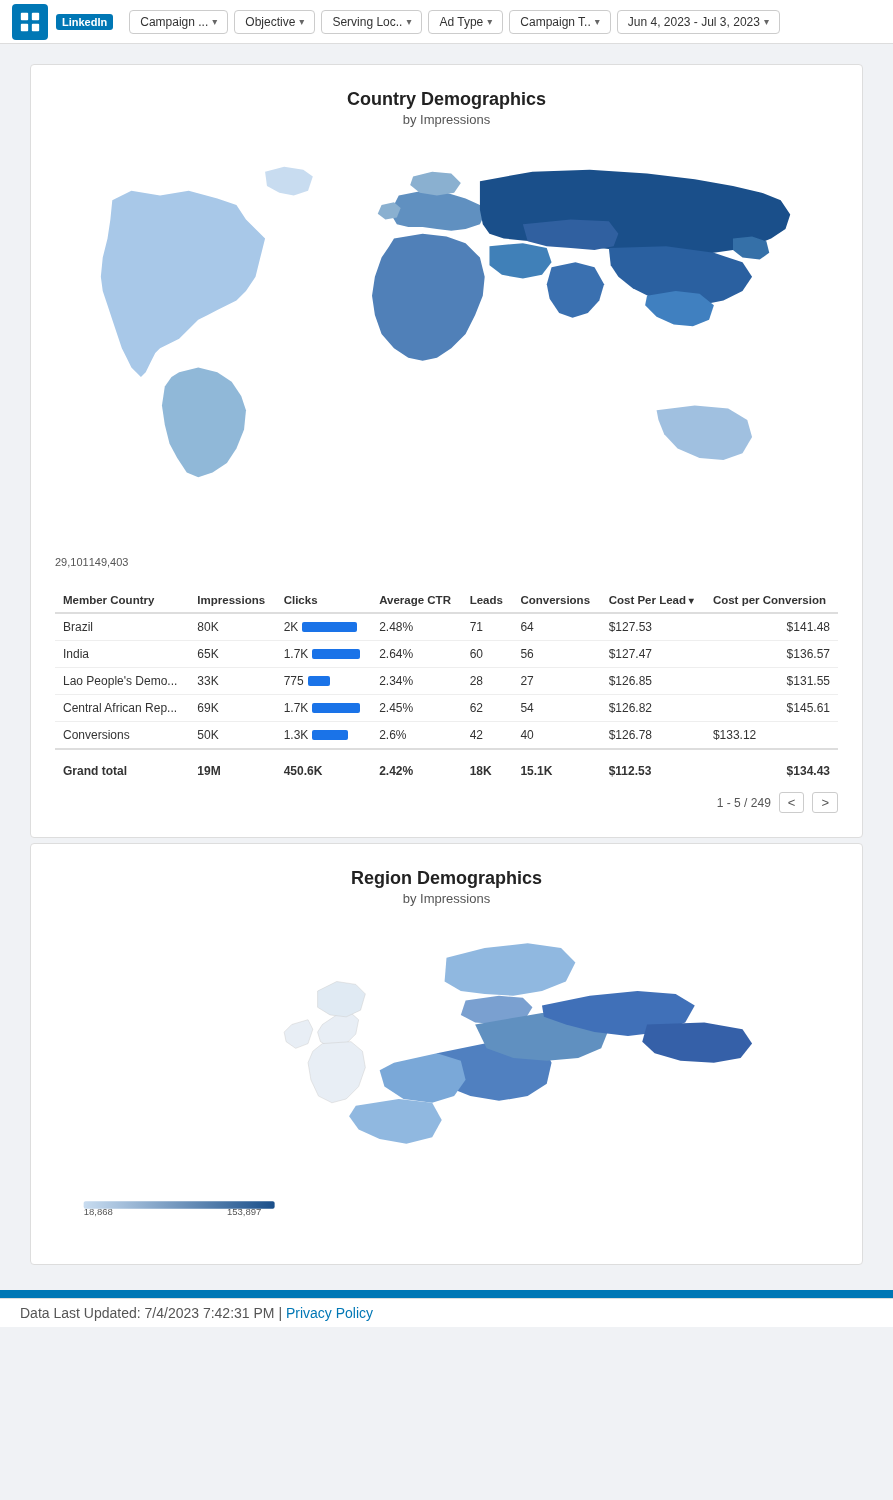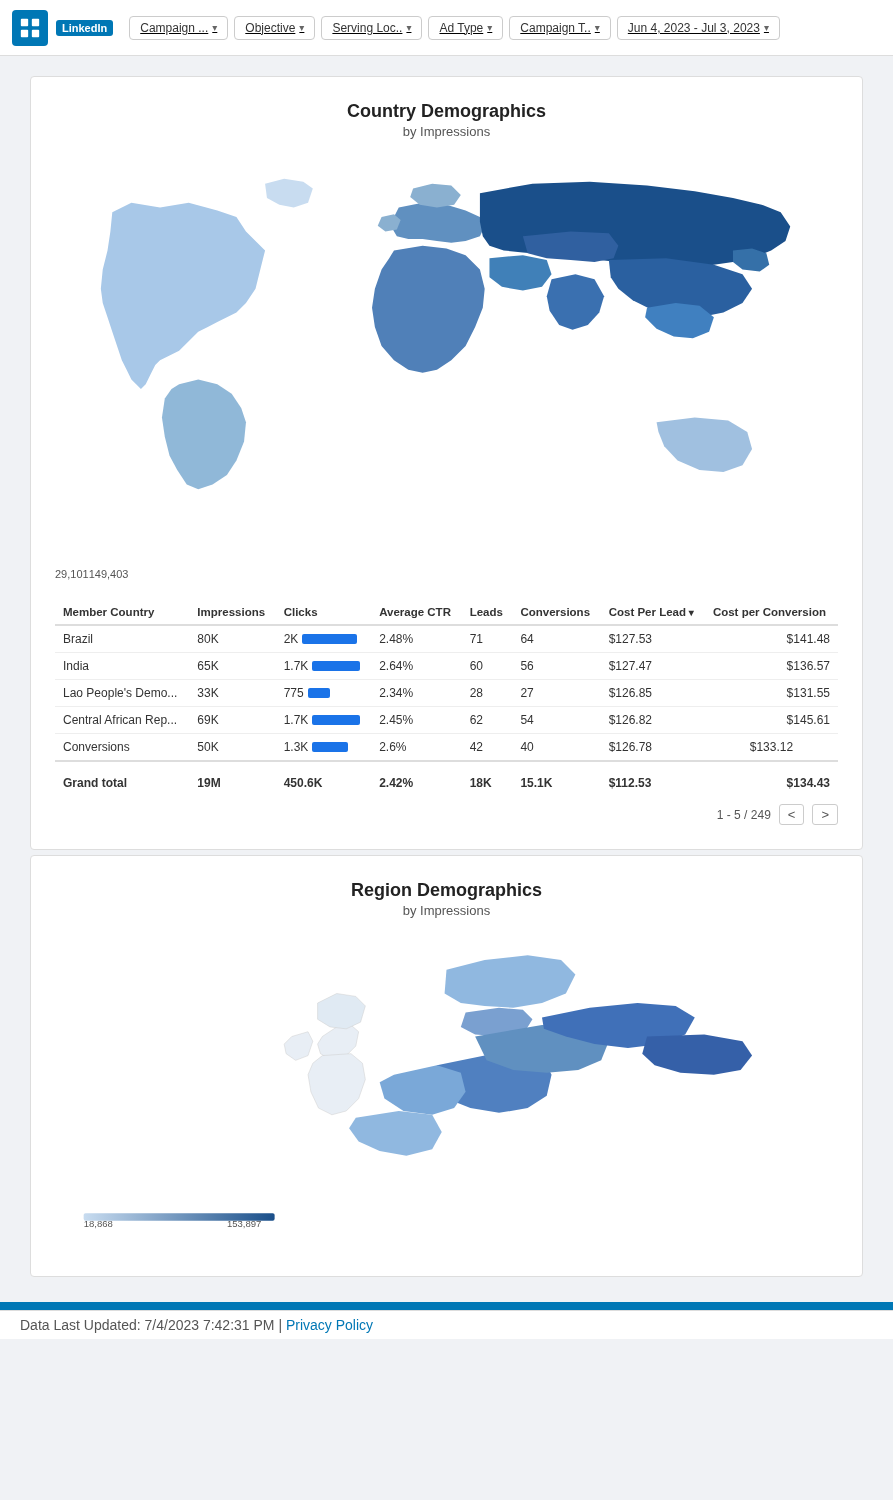--- a/index.html
+++ b/index.html
@@ -5,21 +5,21 @@
     * { box-sizing: border-box; margin: 0; padding: 0; }
     body { font-family: -apple-system, BlinkMacSystemFont, 'Segoe UI', Arial, sans-serif; background: #f0f2f5; min-height: 1500px; }
 
     
     .header {
       background: #fff;
       border-bottom: 1px solid #ddd;
       display: flex;
       align-items: center;
       padding: 0 12px;
-      height: 56px;
+      height: 44px;
       gap: 8px;
     }
     .logo-box {
       background: #0077b5;
       width: 36px; height: 36px;
       border-radius: 4px;
       display: flex; align-items: center; justify-content: center;
       flex-shrink: 0;
     }
     .logo-box svg { width: 22px; height: 22px; }
@@ -186,21 +186,21 @@
   <div class="logo-box">
     <svg viewBox="0 0 24 24" fill="white">
       <rect x="2" y="2" width="8" height="8" rx="1"></rect>
       <rect x="14" y="2" width="8" height="8" rx="1"></rect>
       <rect x="2" y="14" width="8" height="8" rx="1"></rect>
       <rect x="14" y="14" width="8" height="8" rx="1"></rect>
     </svg>
   </div>
   <span class="linkedin-badge">LinkedIn</span>
 
-  <div id="filters-container" style="display:flex;gap:6px;flex-wrap:wrap;align-items:center;text-decoration:underline;">
+  <div id="filters-container" style="display:flex;gap:6px;flex-wrap:wrap;align-items:center;">
       <button class="filter-btn">
         <span>Campaign ...</span>
         <span class="caret">▾</span>
       </button>
       <button class="filter-btn">
         <span>Objective</span>
         <span class="caret">▾</span>
       </button>
       <button class="filter-btn">
         <span>Serving Loc..</span>
@@ -349,21 +349,21 @@
             <td>
               <div class="bar-cell">
                 <span>1.3K</span>
                 <span class="bar" style="width:36px;"></span>
               </div>
             </td>
             <td>2.6%</td>
             <td>42</td>
             <td>40</td>
             <td>$126.78</td>
-            <td style="text-align: center;">$133.12</td>
+            <td style="text-align: left;">$133.12</td>
           </tr>
         </tbody>
       <tfoot>
         <tr class="grand-total-row" id="grand-total-row">
         <td>Grand total</td>
             <td>19M</td>
             <td>450.6K</td>
             <td>2.42%</td>
             <td>18K</td>
             <td>15.1K</td>

